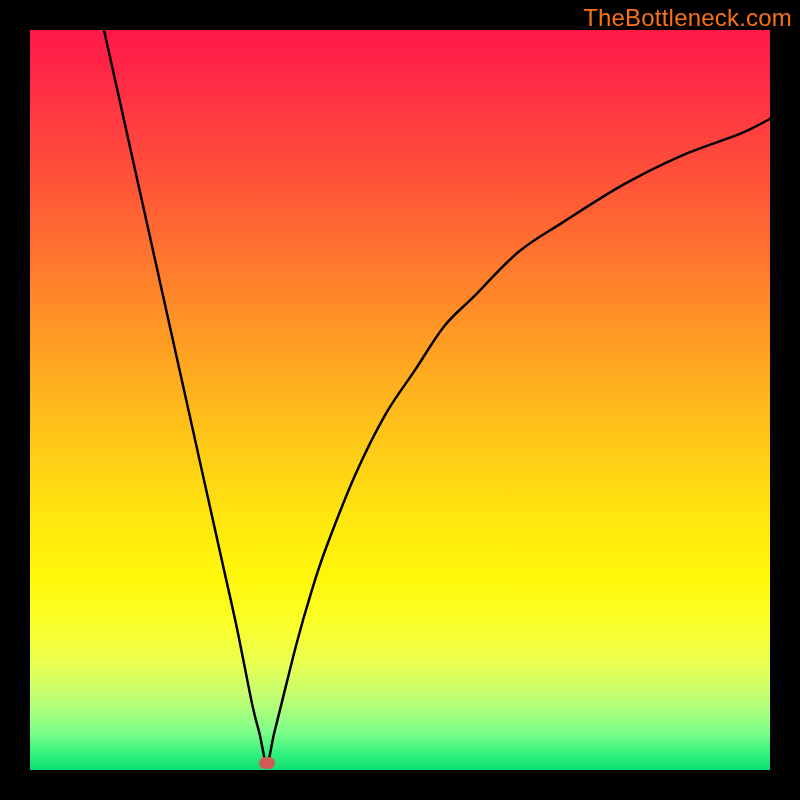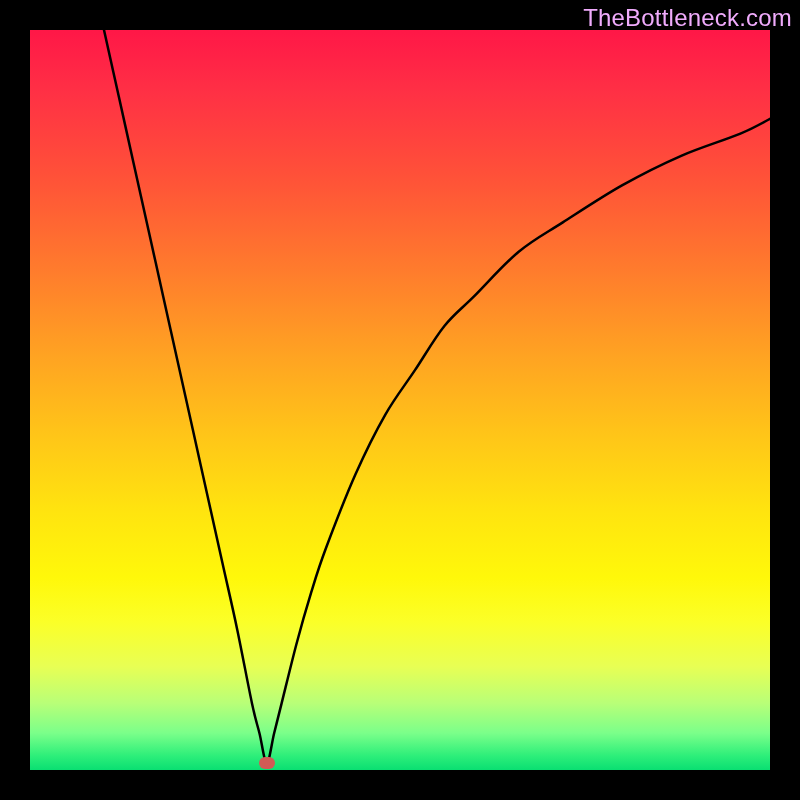--- a/index.html
+++ b/index.html
@@ -41,21 +41,21 @@
       #b8ff78 91%,
       #7bff8a 95%,
       #2fef7a 98%,
       #0adf72 100%
     );
   }
   .watermark {
     position: absolute;
     top: 4px;
     right: 8px;
-    color: #f0abfc;
+    color: #f97316;
     font-size: 24px;
     letter-spacing: 0.2px;
     font-weight: 400;
   }
   svg.curve {
     position: absolute;
     left: 0;
     top: 0;
     width: 740px;
     height: 740px;

